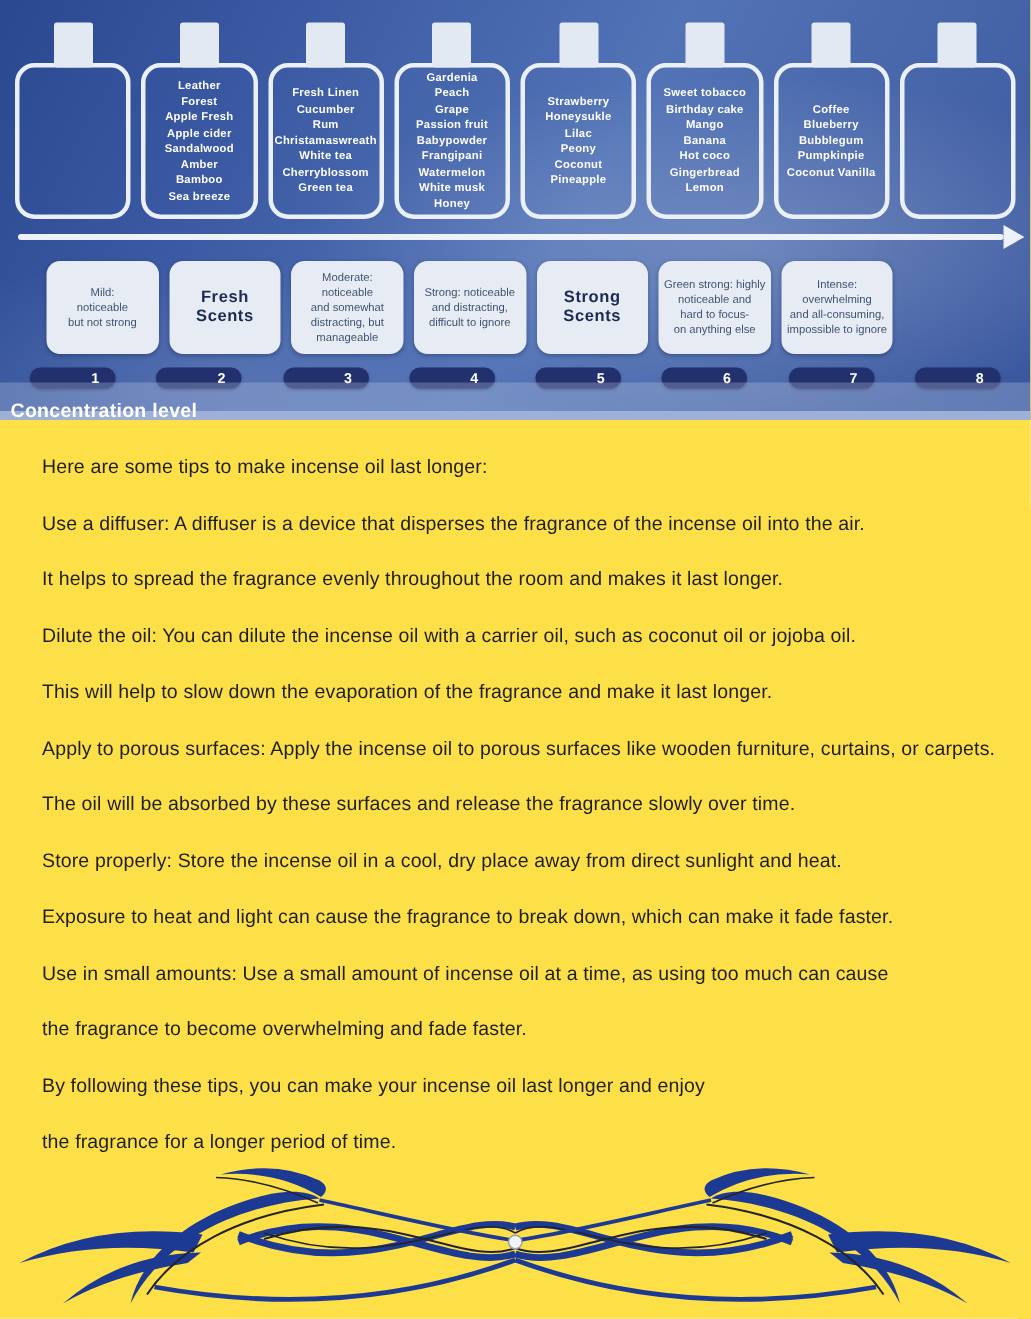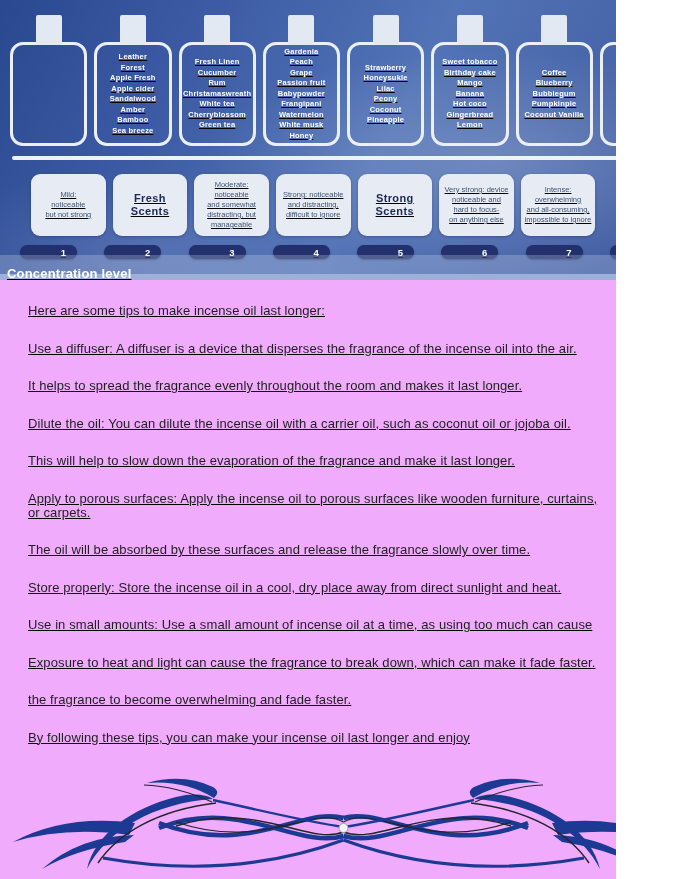--- a/index.html
+++ b/index.html
@@ -1,17 +1,17 @@
 <!DOCTYPE html>
 <html><head>
 <meta charset="utf-8">
 <style>
   * { margin:0; padding:0; box-sizing:border-box; }
   body { background:#ffffff; font-family:"Liberation Sans", sans-serif; }
-  .page { position:relative; width:616px; height:879px; background:#f0abfc; overflow:hidden;text-decoration:underline; }
+  .page { position:relative; width:687px; height:879px; background:#fde047; overflow:hidden; }
 
   
   .panel {
     position:relative; width:687px; height:280px;
     background:
       radial-gradient(ellipse 420px 160px at 72% 58%, rgba(255,255,255,0.20), rgba(255,255,255,0) 70%),
       radial-gradient(ellipse 300px 120px at 20% 90%, rgba(255,255,255,0.10), rgba(255,255,255,0) 70%),
       linear-gradient(118deg, #2a4890 0%, #3c5ba4 26%, #5273b6 55%, #4765a9 78%, #3a579e 100%);
     padding-top:15px;
   }
@@ -188,21 +188,21 @@
 and somewhat
 distracting, but
 manageable</div>
 
   <div class="level-card">Strong: noticeable
 and distracting,
 difficult to ignore</div>
 
   <div class="level-card title">Strong Scents</div>
 
-  <div class="level-card">Very strong: device
+  <div class="level-card">Green strong: highly
 noticeable and
 hard to focus-
 on anything else</div>
 
 
   <div class="level-card">Intense:
 overwhelming
 and all-consuming,
 impossible to ignore</div>
 </div>
@@ -240,28 +240,29 @@
   <p class="tip-line">Dilute the oil: You can dilute the incense oil with a carrier oil, such as coconut oil or jojoba oil.</p>
 
   <p class="tip-line">This will help to slow down the evaporation of the fragrance and make it last longer.</p>
 
   <p class="tip-line">Apply to porous surfaces: Apply the incense oil to porous surfaces like wooden furniture, curtains, or carpets.</p>
 
   <p class="tip-line">The oil will be absorbed by these surfaces and release the fragrance slowly over time.</p>
 
   <p class="tip-line">Store properly: Store the incense oil in a cool, dry place away from direct sunlight and heat.</p>
 
+  <p class="tip-line">Exposure to heat and light can cause the fragrance to break down, which can make it fade faster.</p>
+
   <p class="tip-line">Use in small amounts: Use a small amount of incense oil at a time, as using too much can cause</p>
 
-  <p class="tip-line">Exposure to heat and light can cause the fragrance to break down, which can make it fade faster.</p>
-
   <p class="tip-line">the fragrance to become overwhelming and fade faster.</p>
 
   <p class="tip-line">By following these tips, you can make your incense oil last longer and enjoy</p>
 
+  <p class="tip-line">the fragrance for a longer period of time.</p>
 </div>
 
   <svg class="tribal" viewBox="0 0 671 92" xmlns="http://www.w3.org/2000/svg">
     <defs>
       <g id="tribal-half">
 
         <path fill="#1c3a94" d="M205,21 C146,25 99,52 79,91 C87,56 124,30 168,19 C184,15 198,16 205,21 Z"></path>
         <path fill="#1c3a94" d="M121,57 Q58,48 5,64 Q57,36 127,45 Z"></path>
         <path fill="#1c3a94" d="M117,64 Q66,72 34,91 Q72,58 126,57 Z"></path>
         <path fill="#1c3a94" d="M206,20 Q176,2 139,5 Q175,-5 205,9 Q213,14 206,20 Z"></path>

